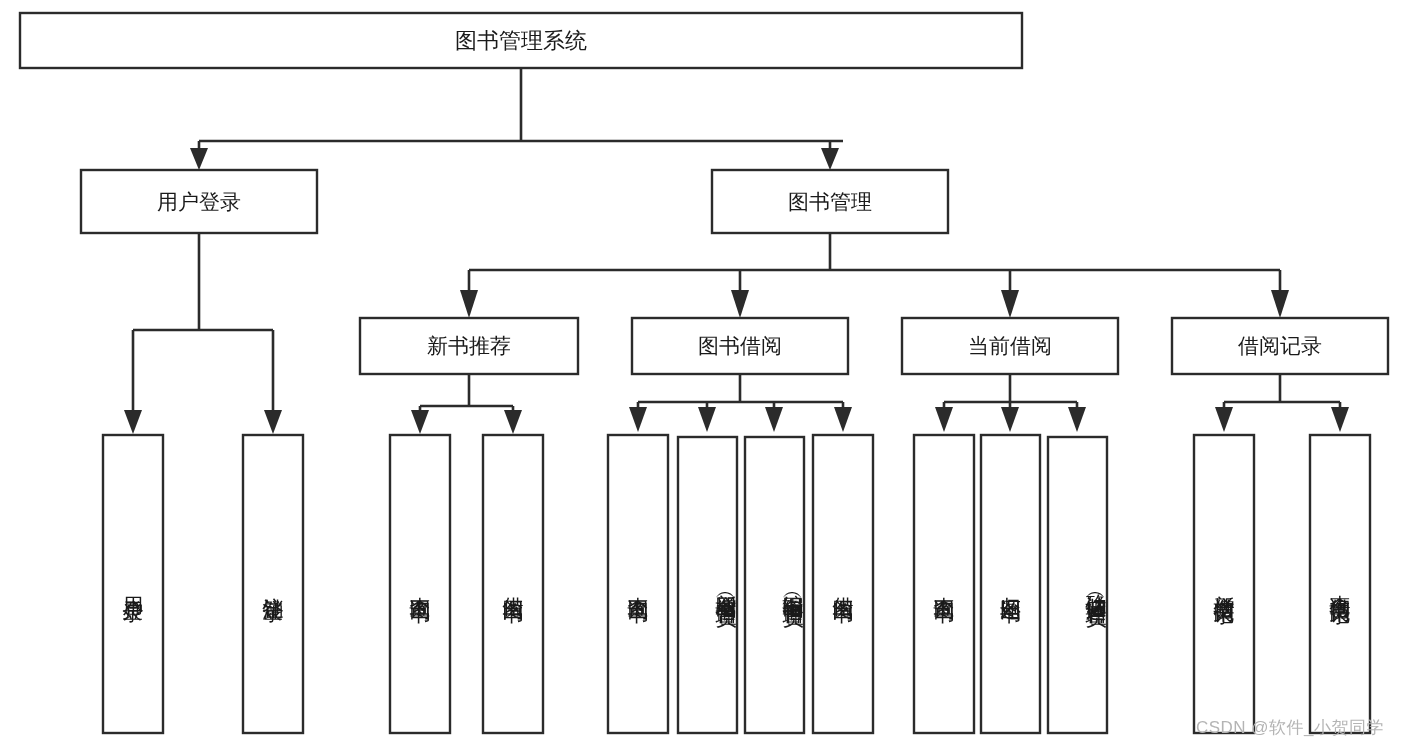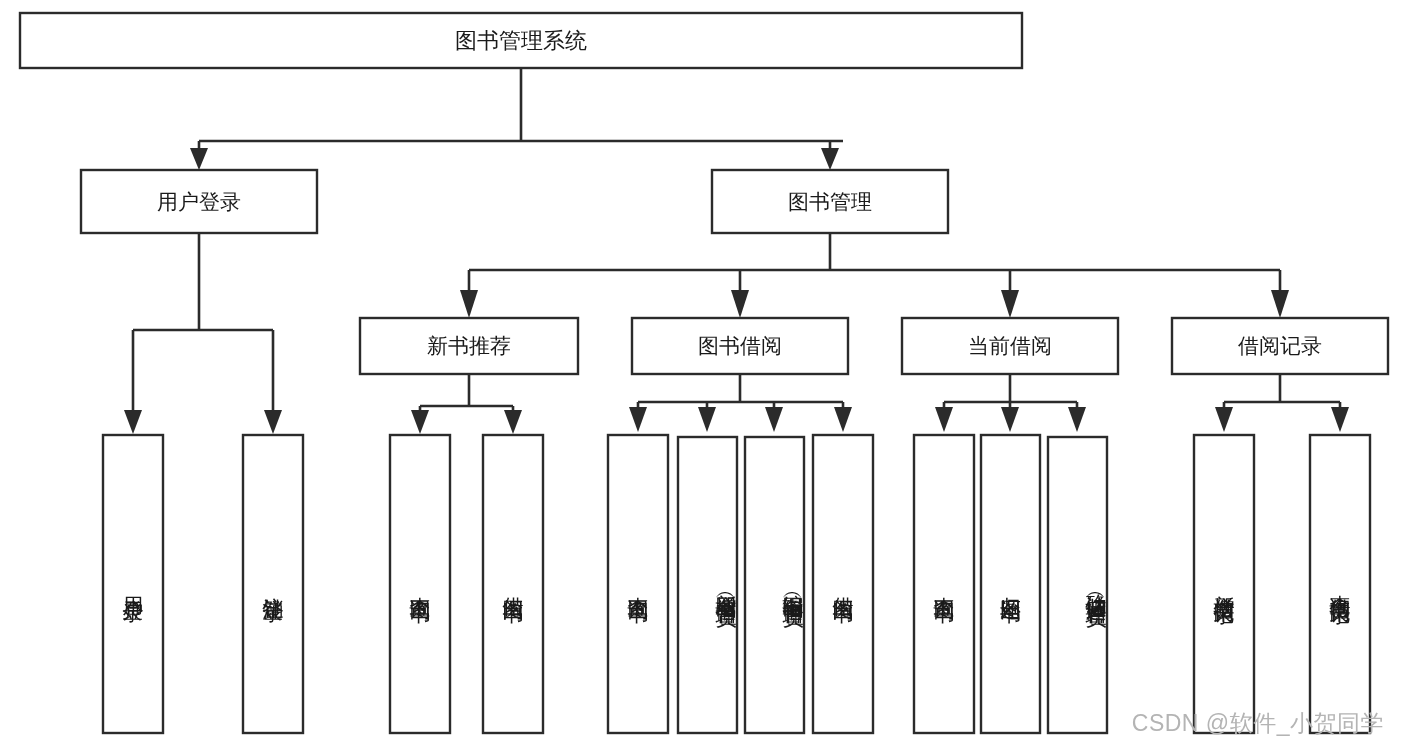--- a/index.html
+++ b/index.html
@@ -68,21 +68,21 @@
     color: #1a1a1a;
     white-space: nowrap;
     pointer-events: none;
     user-select: none;
   }
   .watermark {
     position: absolute;
     right: 12px;
     bottom: 8px;
     font-family: "Liberation Sans", "DejaVu Sans", sans-serif;
-    font-size: 23px;
+    font-size: 17px;
     color: #b4b4b4;
     letter-spacing: 0.5px;
     user-select: none;
   }
 </style>
 </head>
 <body>
 
 <div id="stage">
 

